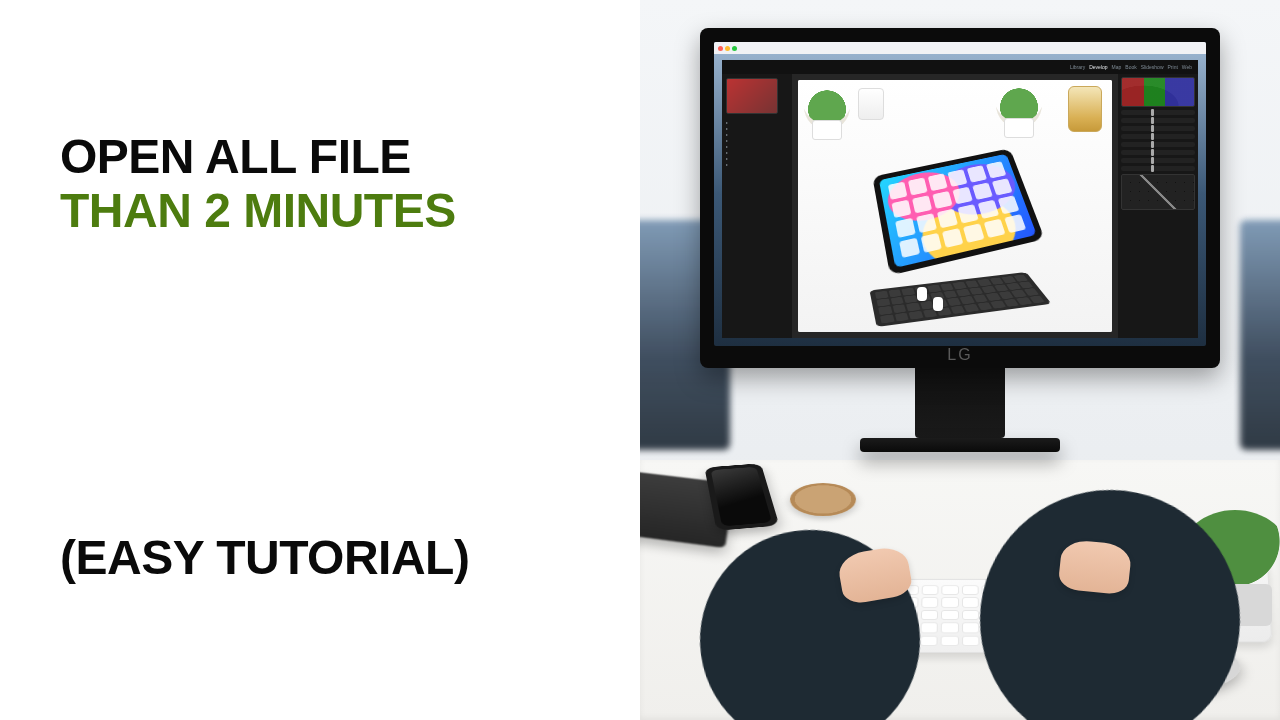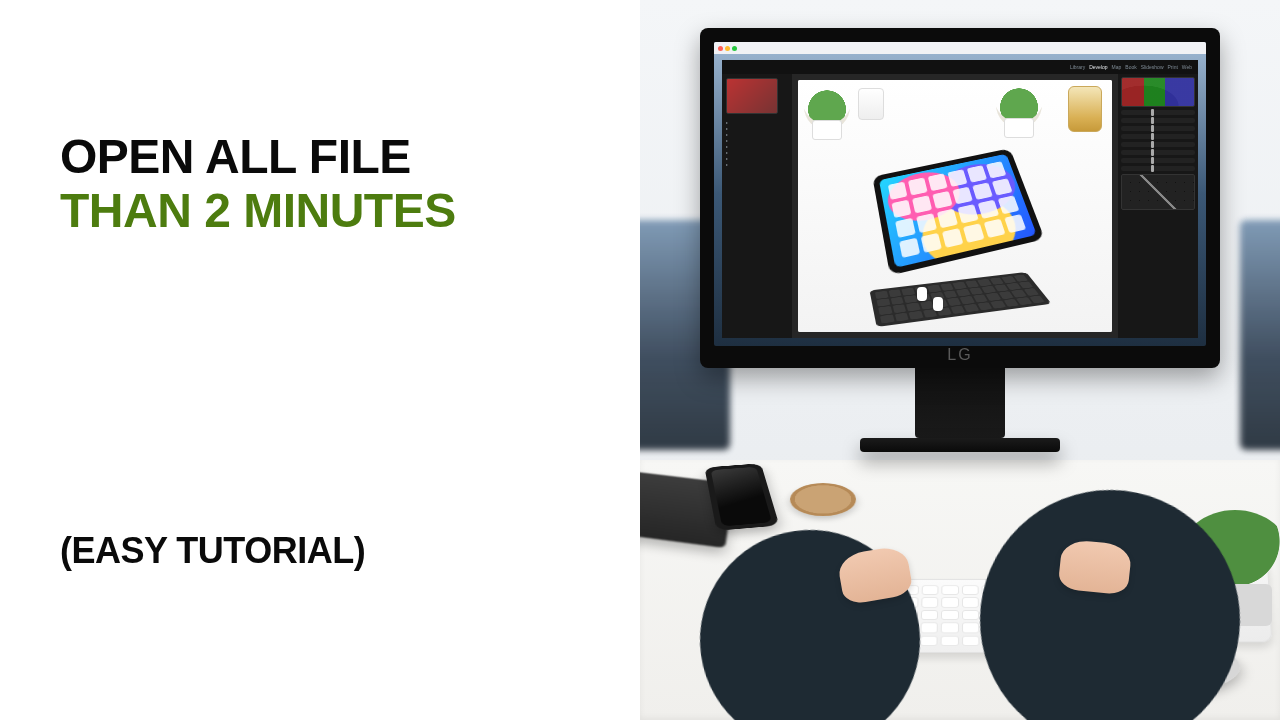--- a/index.html
+++ b/index.html
@@ -18,21 +18,21 @@
     letter-spacing: -0.5px;
     color: #0a0a0a;
     text-transform: uppercase;
   }
   .headline .red { color: #4d7c0f; }
   .subheadline {
     position: absolute;
     left: 60px;
     top: 530px;
     font-weight: 900;
-    font-size: 36px;
+    font-size: 48px;
     letter-spacing: -0.5px;
     color: #0a0a0a;
     text-transform: uppercase;
   }
 
   
   .scene {
     position: absolute;
     right: 0;
     top: 0;

